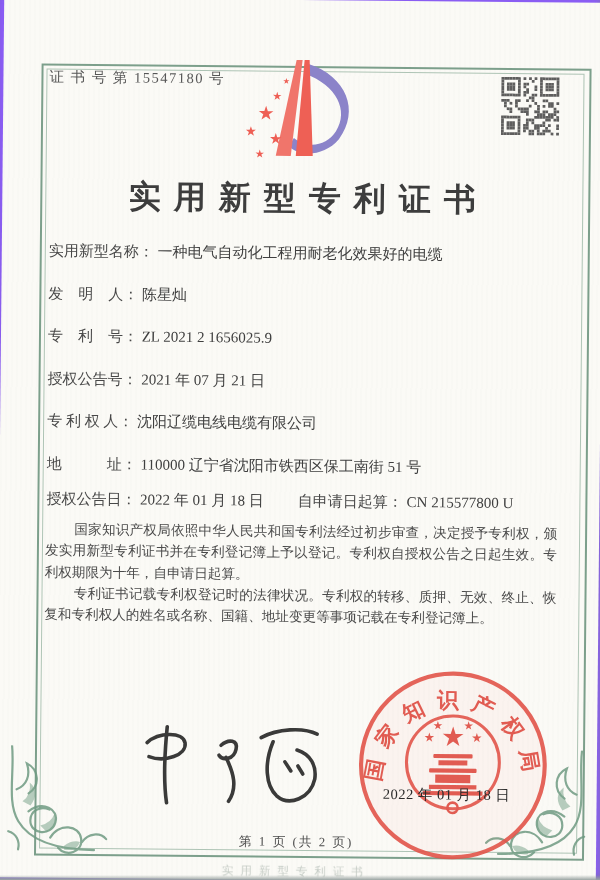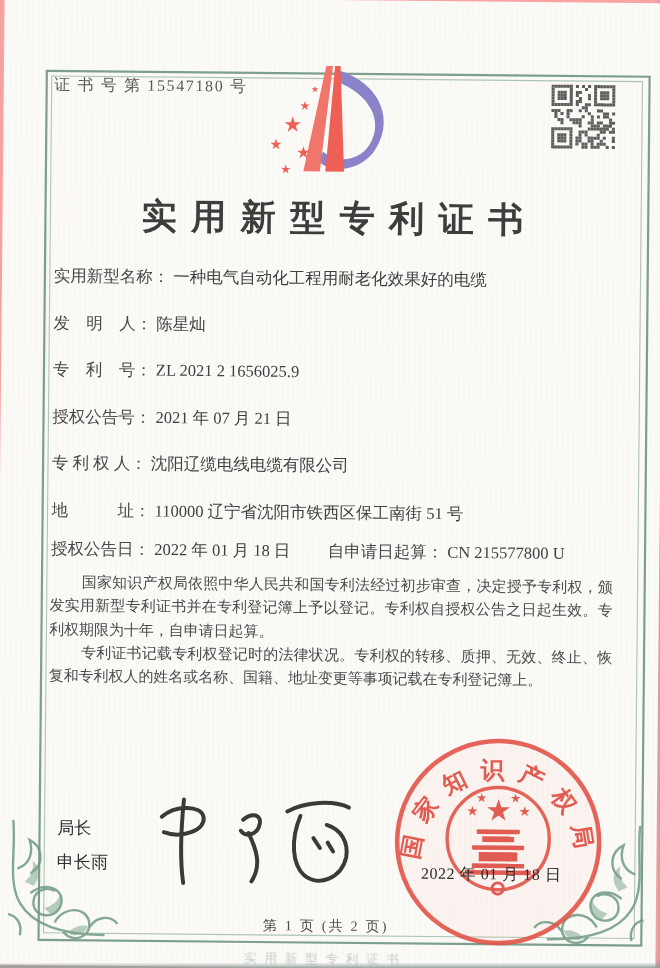--- a/index.html
+++ b/index.html
@@ -2,21 +2,21 @@
 <html><head>
 <meta charset="utf-8">
 <style>
   html,body{margin:0;padding:0;}
   body{
     width:600px;height:880px;overflow:hidden;
     font-family:"Liberation Serif","DejaVu Serif",serif;
     background:#fbfaf6;position:relative;
   }
   .scan{
-    position:absolute;inset:0;background:#fca5a5;
+    position:absolute;inset:0;background:#8b5cf6;
     box-shadow:inset 0 -7px 9px -5px rgba(100,110,110,.6), inset -5px 0 7px -4px rgba(130,140,140,.35);
   }
   .sheet{
     position:absolute;inset:0;
     transform:rotate(.55deg);transform-origin:300px 440px;
     background:
       repeating-linear-gradient(90deg, rgba(40,90,60,.012) 0 2px, transparent 2px 5px),
       #fbfaf6;
   }
   
@@ -384,24 +384,20 @@
         <span class="field-label">自申请日起算：</span>
         <span class="field-value">CN 215577800 U</span>
       </span>
     </div>
 
     <div class="paras">
       <p>国家知识产权局依照中华人民共和国专利法经过初步审查，决定授予专利权，颁发实用新型专利证书并在专利登记簿上予以登记。专利权自授权公告之日起生效。专利权期限为十年，自申请日起算。</p>
       <p>专利证书记载专利权登记时的法律状况。专利权的转移、质押、无效、终止、恢复和专利权人的姓名或名称、国籍、地址变更等事项记载在专利登记簿上。</p>
     </div>
 
-    <div class="signer">
-      <div>局长</div>
-      <div>申长雨</div>
-    </div>
 
     <svg class="signature" viewBox="0 0 212 96">
       <g fill="none" stroke="#1f1f1f" stroke-width="3.6" stroke-linecap="round" opacity=".88">
         <path d="M42,12 C40,34 38,62 42,88"></path>
         <path d="M22,28 C34,17 58,17 60,28 C62,40 40,48 24,42"></path>
         <path d="M96,30 C104,23 113,25 111,34 C109,44 98,46 94,40"></path>
         <path d="M101,42 C109,58 113,72 104,86"></path>
         <path d="M136,22 C152,13 178,11 192,18"></path>
         <path d="M148,26 C139,48 141,70 152,80 C165,91 186,82 190,63 C192,49 185,38 172,34"></path>
         <path d="M160,46 l6,9"></path>

